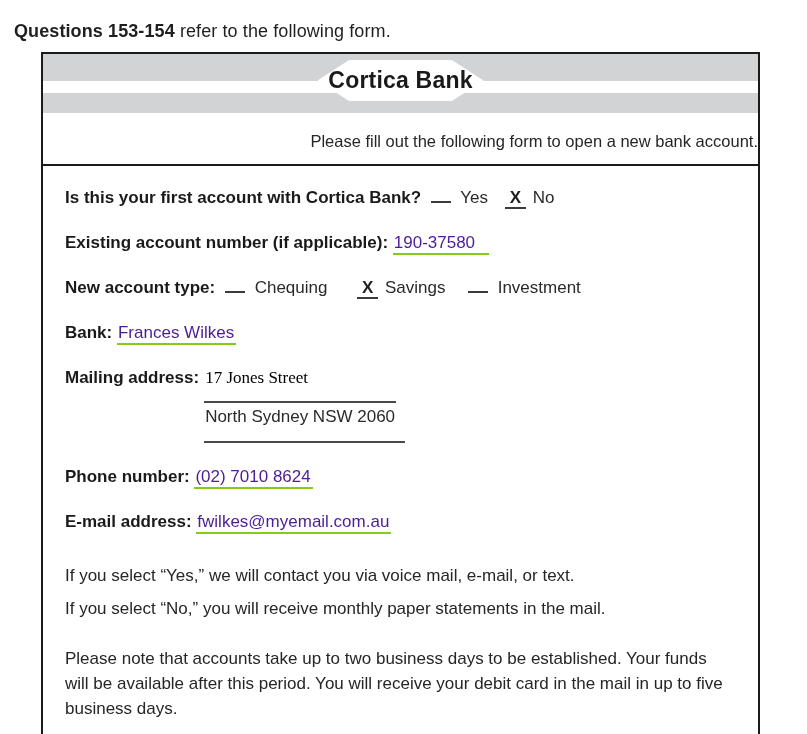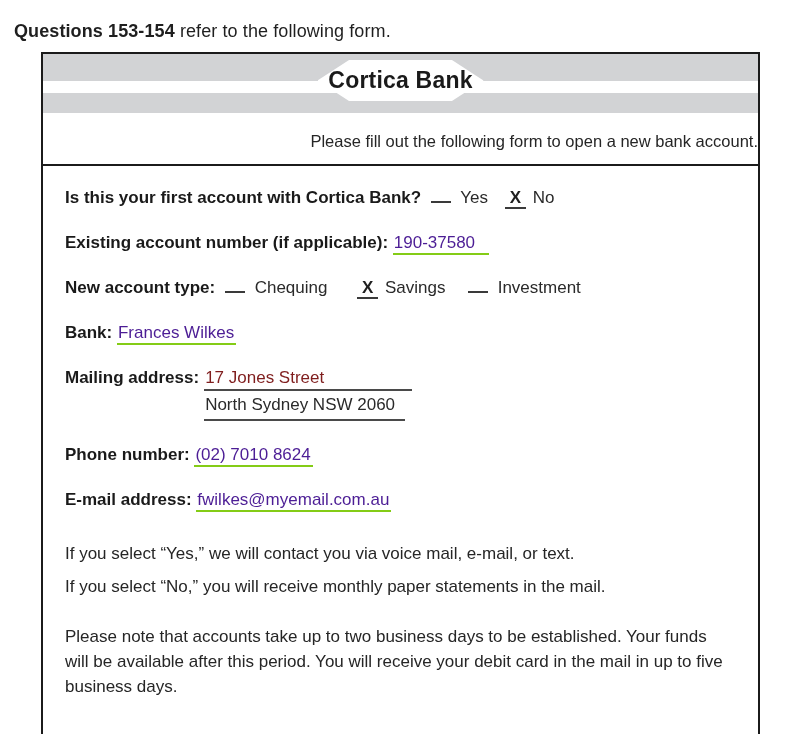--- a/index.html
+++ b/index.html
@@ -82,29 +82,30 @@
 
   .value {
     color: #4c1d95;
     border-bottom: 2px solid #84cc16;
     padding: 0 2px 1px 1px;
   }
   .value.trail-sm { padding-right: 14px; }
 
   .addr-value { display: inline-block; vertical-align: top; margin-left: 5px; }
   .addr-line1 {
-    color: #7f1d1d;
+    color: #000000;
     border-bottom: 2px solid #4a4a4a;
-    padding: 0 88px 0 1px;
+    padding: 0 88px 12px 1px;
     display: inline-block;
+    font-family: Liberation Serif, serif;
   }
   .addr-line2 {
     color: #2a2a2a;
     border-bottom: 2px solid #4a4a4a;
-    padding: 0 10px 3px 1px;
+    padding: 0 10px 13px 1px;
     display: inline-block;
     margin-top: 3px;
   }
 
   .notes { margin: 30px 0 25px; }
   .note-line { line-height: 25px; color: #262626; margin-top: 8px; }
 
   .footer-note {
     line-height: 25px;
     color: #262626;

